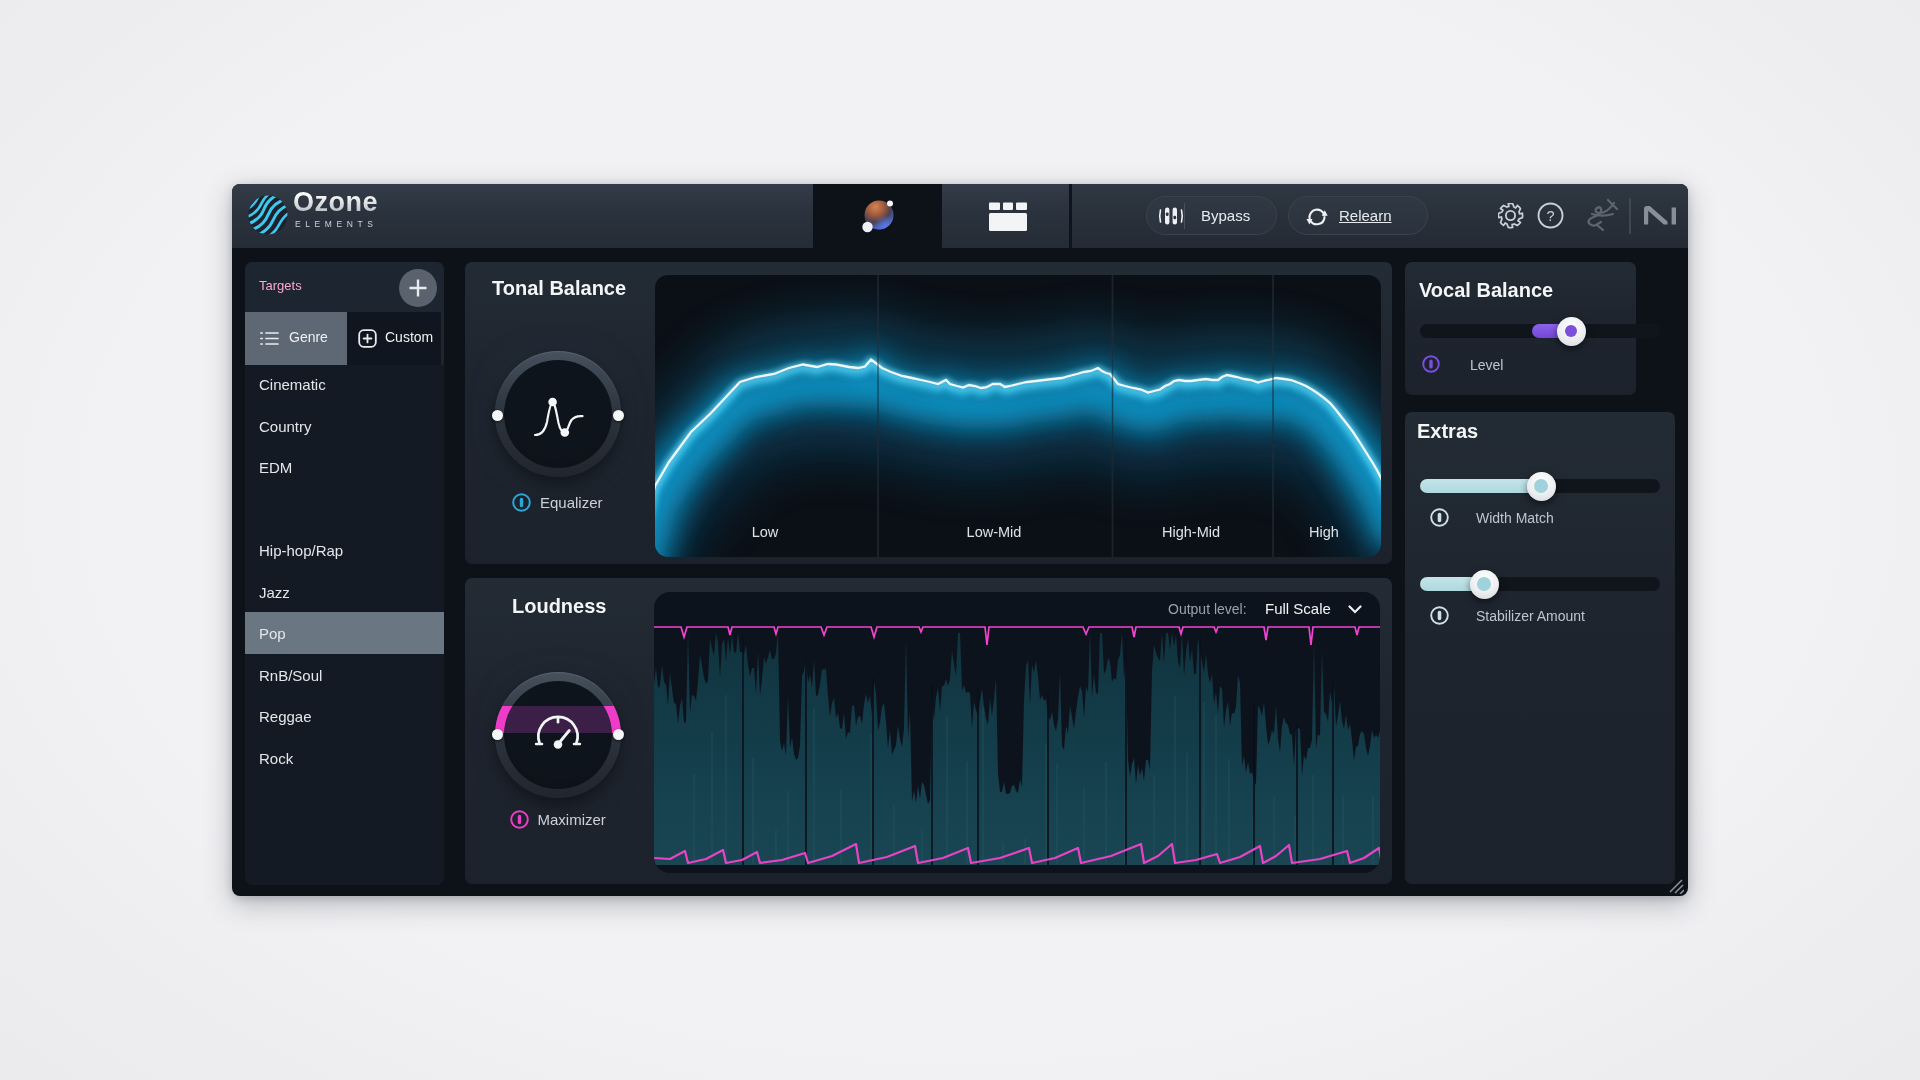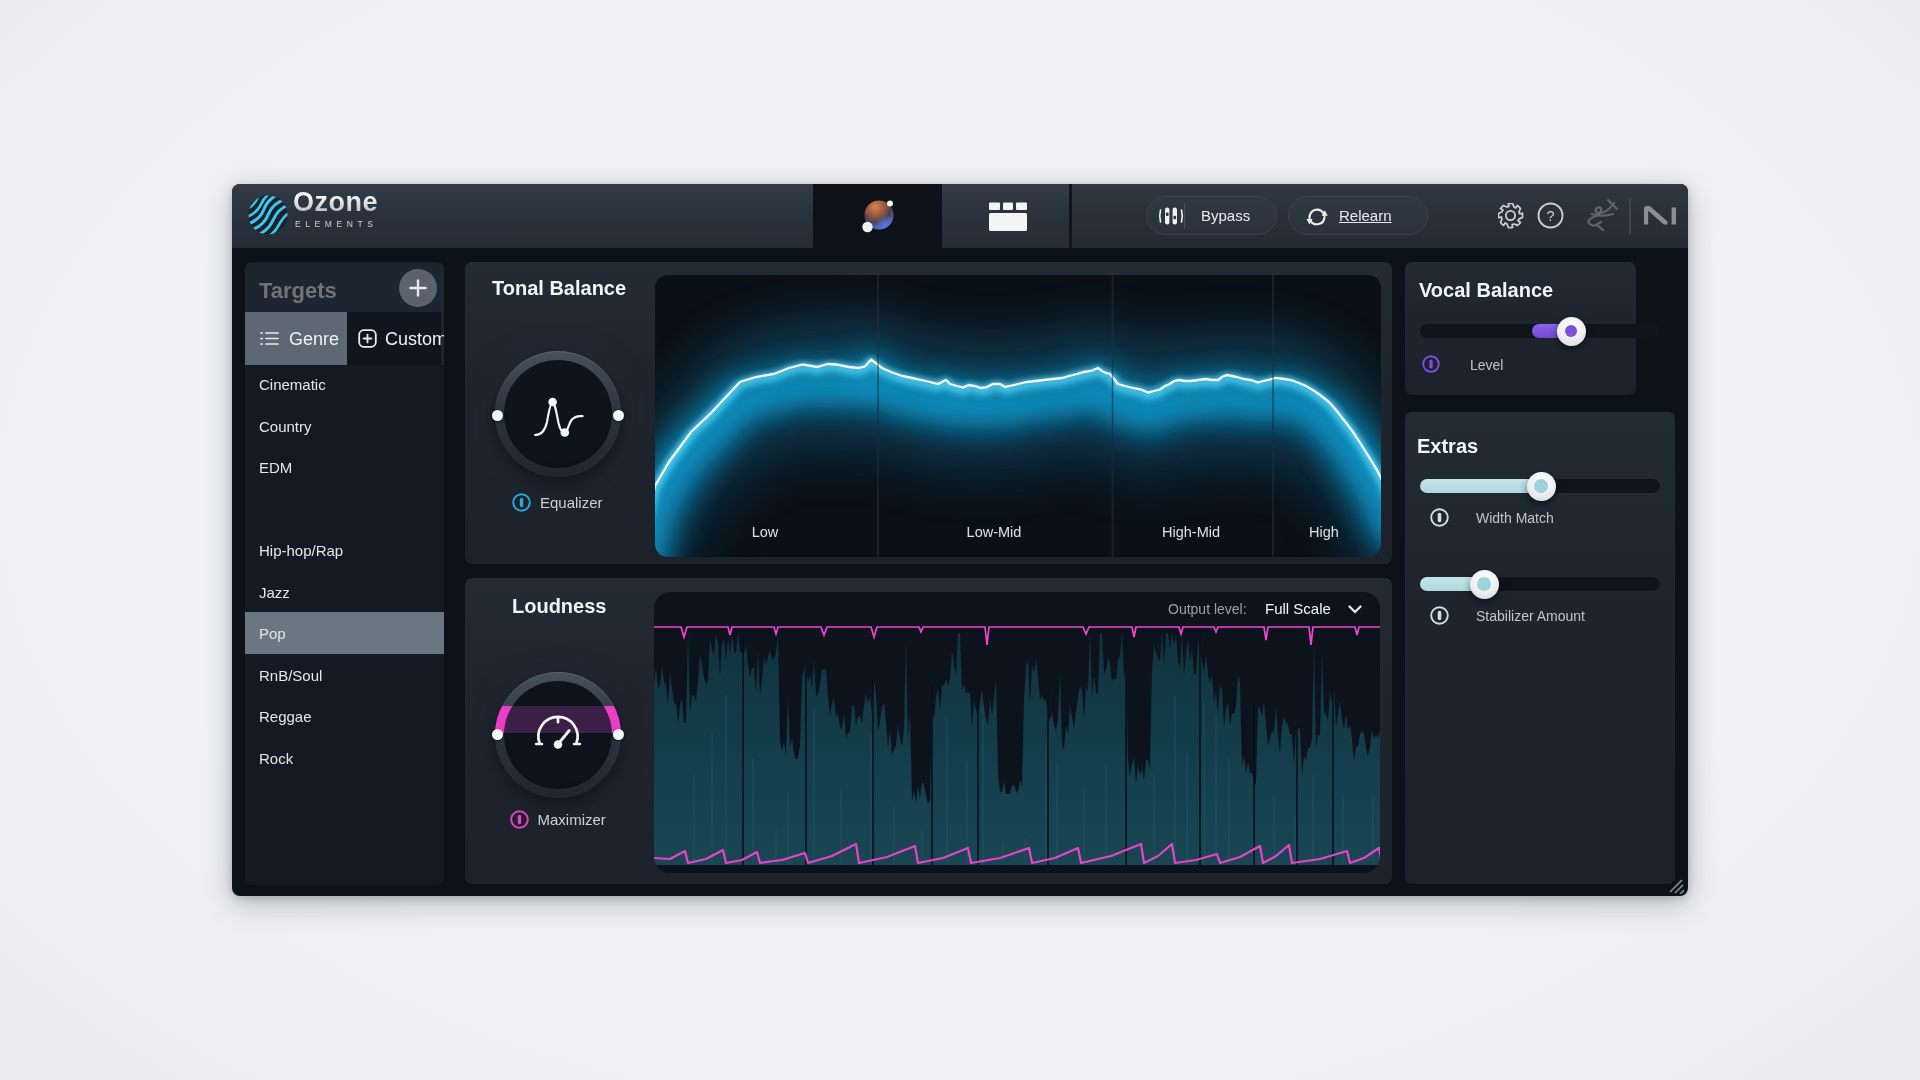--- a/index.html
+++ b/index.html
@@ -17,25 +17,25 @@
 #logo-text .oz { font-size:27px; font-weight:bold; letter-spacing:0.5px; background:linear-gradient(180deg,#ffffff 20%,#b9bec5 90%); -webkit-background-clip:text; background-clip:text; color:transparent; line-height:28px; }
 #logo-text .el { font-size:8.5px; color:#ccd2d8; letter-spacing:4.6px; margin-top:3px; margin-left:2px; }
 
 
 .panel { position:absolute; background:linear-gradient(180deg,#232b35 0%,#1e252f 40%,#1b222b 100%); border-radius:7px; }
 .ptitle { position:absolute; left:28px; color:#f3f5f7; font-size:20px; font-weight:bold; }
 
 
 #side { position:absolute; left:13px; top:78px; width:199px; height:623px; background:#141a23; border-radius:7px; overflow:hidden; }
 #side .head { position:absolute; left:0; top:0; width:199px; height:103px; background:#1d2530; }
-#side .title2 { position:absolute; left:14px; top:16px; font-size:22px; font-weight:bold; color:#737373; }
+#side .title2 { position:absolute; left:14px; top:16px; font-size:13px; font-weight:normal; color:#f9a8d4; }
 #plusbtn { position:absolute; left:154px; top:7px; width:38px; height:38px; border-radius:50%; background:#59626d; }
 #genretab { position:absolute; left:0px; top:50px; width:102px; height:53px; background:#5e6874; }
 #customtab { position:absolute; left:102px; top:50px; width:94px; height:53px; background:#10161f; }
-.tabtxt { position:absolute; top:17px; font-size:18px; color:#eef1f3; }
+.tabtxt { position:absolute; top:17px; font-size:14px; color:#eef1f3; }
 .glist { position:absolute; left:0; width:199px; height:42px; }
 .glist span { position:absolute; left:14px; top:50%; transform:translateY(-50%); font-size:15px; color:#e3e7ea; }
 
 
 .knob { position:absolute; width:126px; height:126px; border-radius:50%; background:linear-gradient(180deg,#46515d 0%,#2c343e 48%,#20262e 100%); box-shadow:0 6px 16px rgba(0,0,0,0.45), inset 0 1px 1px rgba(255,255,255,0.10); }
 .knob .inner { position:absolute; left:9px; top:9px; width:108px; height:108px; border-radius:50%; background:radial-gradient(circle at 50% 42%, #0e141b 60%, #0a0f15 100%); }
 .kdot { position:absolute; width:11px; height:11px; border-radius:50%; background:#f4f6f8; box-shadow:0 1px 3px rgba(0,0,0,0.6); }
 .modrow { position:absolute; font-size:15px; color:#ccd1d7; }
 
 
@@ -357,21 +357,21 @@
     <div class="handle" style="left:151.5px;top:54.5px;"></div>
     <div class="hdot" style="left:160px;top:63px;width:12px;height:12px;background:#7c50da;"></div>
     <svg class="abs" style="left:17px;top:93px" width="18" height="18" viewBox="0 0 18 18">
       <circle cx="9" cy="9" r="7.8" fill="none" stroke="#7a4ee0" stroke-width="1.9"></circle>
       <rect x="7.3" y="4.4" width="3.4" height="9.2" rx="1.7" fill="#7a4ee0"></rect>
     </svg>
     <div class="slab" style="left:48px;top:95px;">Level</div>
   </div>
 
   <div class="panel" style="left:1173px;top:228px;width:270px;height:472px;">
-    <div class="ptitle" style="top:23px;left:12px;">Extras</div>
+    <div class="ptitle" style="top:8px;left:12px;">Extras</div>
 
     <div class="track" style="left:15px;top:67px;width:240px;"></div>
     <div class="fill" style="left:15px;top:67px;width:122px;background:linear-gradient(180deg,#c3e4e8,#aed9de);"></div>
     <div class="handle" style="left:121.5px;top:59.5px;"></div>
     <div class="hdot" style="left:129px;top:67px;width:14px;height:14px;background:#9fd2da;"></div>
     <svg class="abs" style="left:25px;top:96px" width="19" height="19" viewBox="0 0 19 19">
       <circle cx="9.5" cy="9.5" r="8.3" fill="none" stroke="#cfe0e5" stroke-width="1.9"></circle>
       <rect x="7.7" y="4.7" width="3.6" height="9.6" rx="1.8" fill="#cfe0e5"></rect>
     </svg>
     <div class="slab" style="left:54px;top:98px;">Width Match</div>

